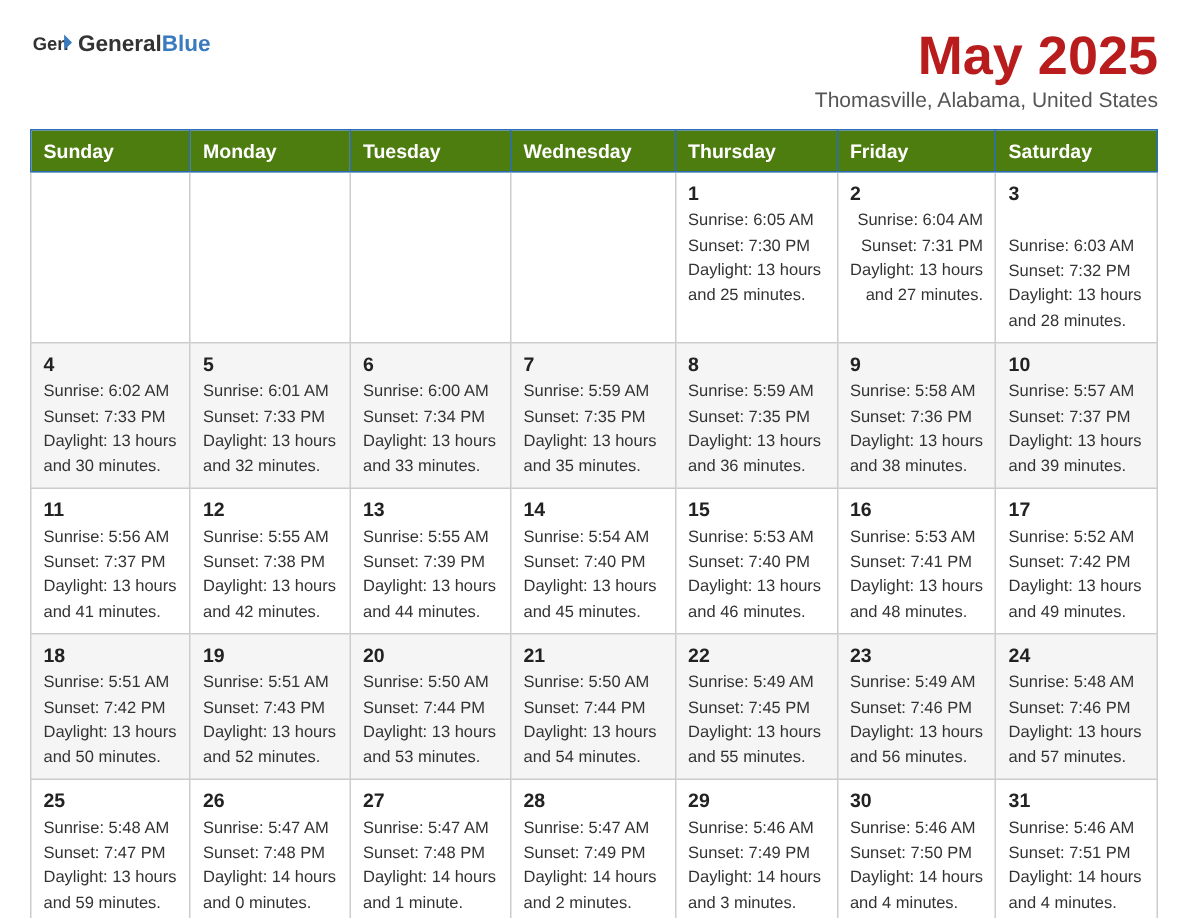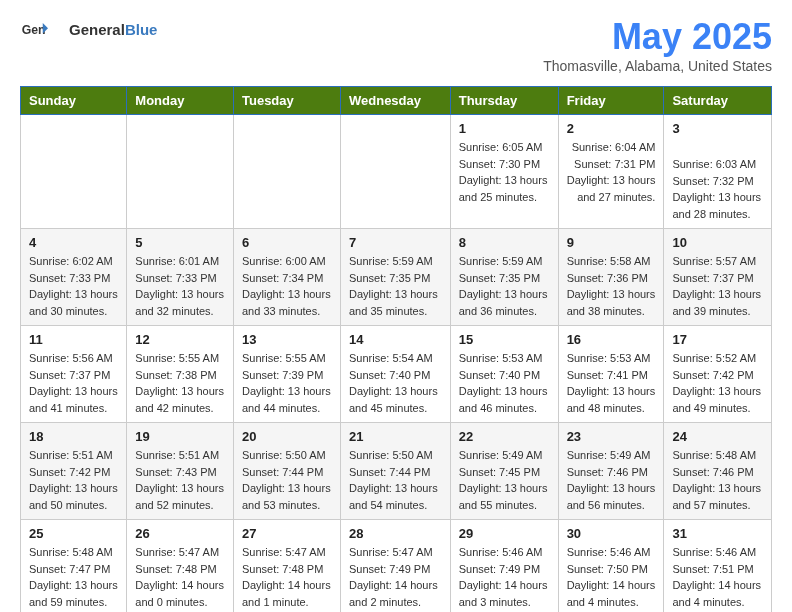--- a/index.html
+++ b/index.html
@@ -12,21 +12,21 @@
     }
     .header {
       display: flex;
       justify-content: space-between;
       align-items: flex-start;
       margin-bottom: 12px;
     }
     .logo {
       display: flex;
       align-items: center;
-      gap: 21px;
+      gap: 4px;
     }
     .logo-text {
       display: flex;
       flex-direction: row;
       line-height: 1.1;
     }
     .logo-general {
       font-size: 15px;
       font-weight: bold;
       color: #333;
@@ -39,21 +39,21 @@
     .logo-icon {
       width: 28px;
       height: 28px;
     }
     .title-block {
       text-align: right;
     }
     .main-title {
       font-size: 36px;
       font-weight: bold;
-      color: #3b82f6;
+      color: #b91c1c;
     }
     .subtitle {
       font-size: 14px;
       color: #555;
     }
     .calendar {
       width: 100%;
       border-collapse: collapse;
       border: 1px solid #ccc;
     }

